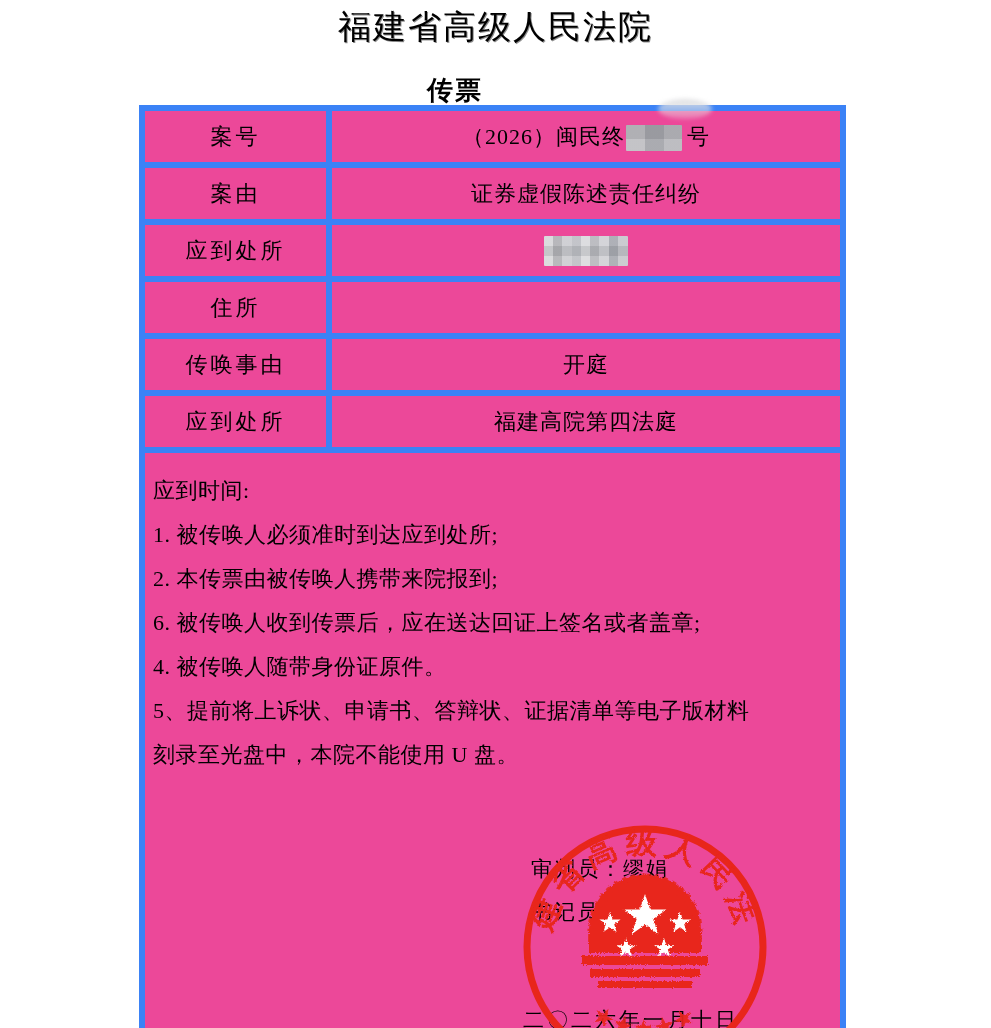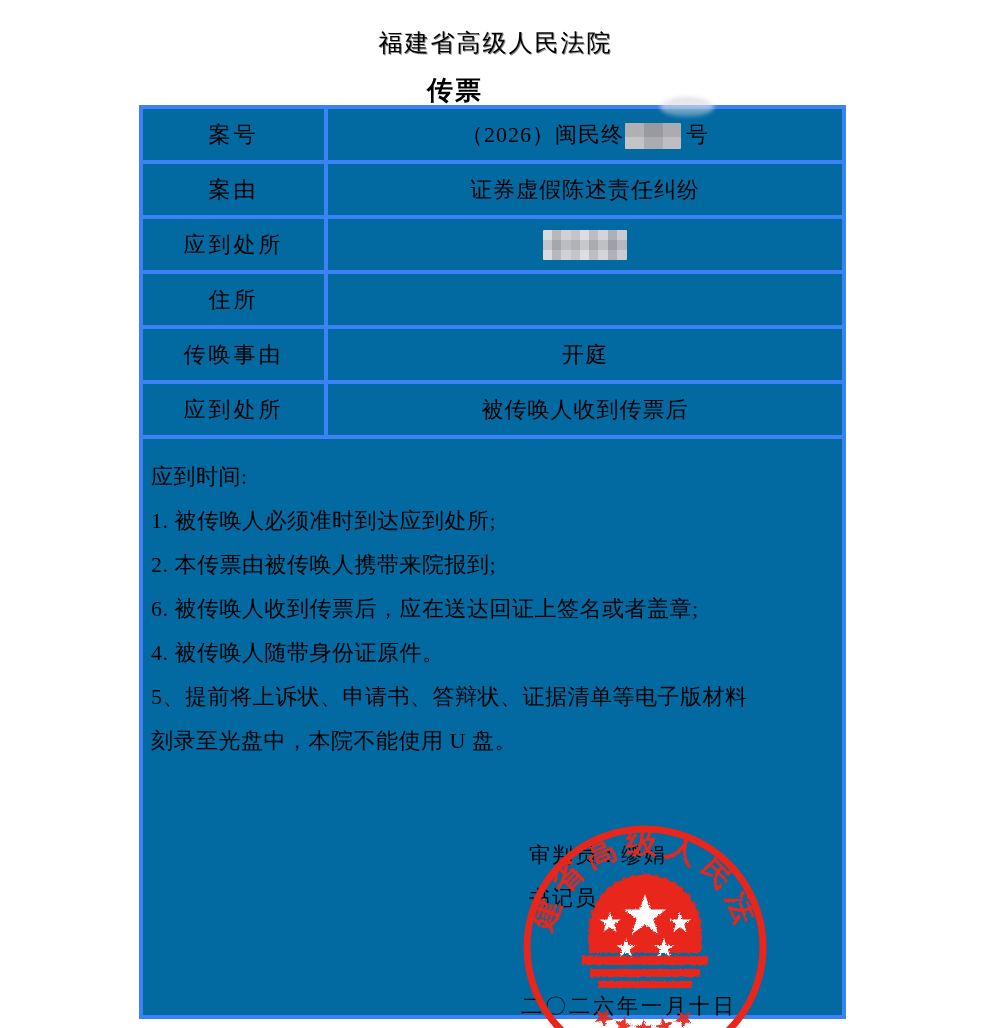--- a/index.html
+++ b/index.html
@@ -12,25 +12,25 @@
     height: 1028px;
     position: relative;
     font-family: "Liberation Serif", "DejaVu Serif", serif;
     color: #000000;
     overflow: hidden;
   }
 
   
   .doc-title {
     position: absolute;
-    top: 20px;
+    top: 4px;
     left: 0;
     width: 991px;
     text-align: center;
-    font-size: 24px;
+    font-size: 33px;
     line-height: 46px;
     letter-spacing: 2px;
     font-weight: 400;
     text-shadow: 1px 1px 0 rgba(0,0,0,0.45);
   }
   .doc-subtitle {
     position: absolute;
     top: 71px;
     left: 0;
     width: 910px;
@@ -44,25 +44,25 @@
   
   .summons-table {
     position: absolute;
     left: 139px;
     top: 105px;
     width: 707px;
     border-collapse: collapse;
     table-layout: fixed;
   }
   .summons-table td {
-    border: 4px solid #3b82f6;
+    border: 6px solid #3b82f6;
     font-size: 22px;
     padding: 0;
     vertical-align: middle;
-    background: #0369a1;
+    background: #ec4899;
   }
   td.label-cell {
     width: 181px;
     text-align: center;
     height: 51px;
     letter-spacing: 3px;
   }
   td.value-cell {
     text-align: center;
     height: 51px;
@@ -226,21 +226,21 @@
       <td class="label-cell">传唤事由</td>
       <td class="value-cell">
         <span class="val-inner">开庭</span>
       </td>
     </tr>
 
 
     <tr>
       <td class="label-cell">应到处所</td>
       <td class="value-cell">
-        <span class="val-inner">被传唤人收到传票后</span>
+        <span class="val-inner">福建高院第四法庭</span>
       </td>
     </tr>
 
     <tr>
       <td class="notes-cell" colspan="2">
         <div class="notes-line">应到时间:</div>
         <div class="notes-line">1. 被传唤人必须准时到达应到处所;</div>
         <div class="notes-line">2. 本传票由被传唤人携带来院报到;</div>
         <div class="notes-line">6. 被传唤人收到传票后，应在送达回证上签名或者盖章;</div>
         <div class="notes-line">4. 被传唤人随带身份证原件。</div>

